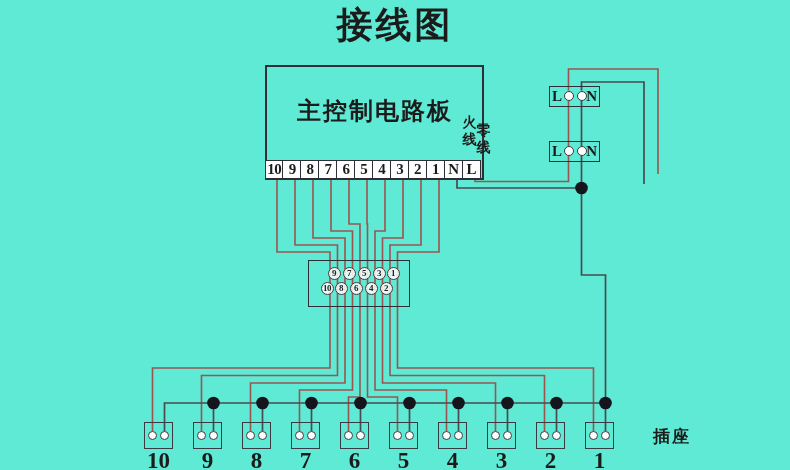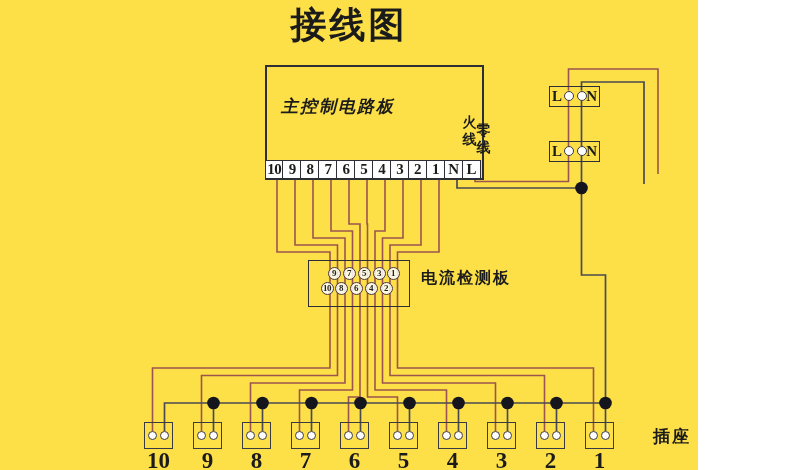--- a/index.html
+++ b/index.html
@@ -1,23 +1,23 @@
 <!DOCTYPE html>
 <html><head>
 <meta charset="utf-8">
 <style>
   html,body{margin:0;padding:0;background:#ffffff;}
-  .stage{position:relative;width:698px;height:470px;background:#fde047;overflow:hidden;
+  .stage{position:relative;width:790px;height:470px;background:#5eead4;overflow:hidden;
          font-family:"Liberation Serif","DejaVu Serif",serif;color:#1b1b1b;}
   .stage svg{position:absolute;left:0;top:0;}
   .title{position:absolute;left:0;top:1px;width:100%;text-align:center;
          font-size:36px;font-weight:600;letter-spacing:3px;}
   .main-board{position:absolute;left:265px;top:65px;width:215px;height:111px;
               border:2px solid #2e2e36;background:transparent;}
-  .mb-label{position:absolute;left:14px;top:28px;font-size:17px;font-weight:700;letter-spacing:2px;font-style:italic;}
+  .mb-label{position:absolute;left:30px;top:28px;font-size:24px;font-weight:700;letter-spacing:2px;}
   .vtext{position:absolute;width:17px;font-size:14px;font-weight:700;line-height:16.5px;
          word-break:break-all;text-align:center;}
   .vt-n{left:171px;top:56px;margin-left:37px;}
   .vt-l{left:194px;top:48px;}
   .terminal-row{position:absolute;left:-1px;bottom:-1px;width:215px;height:19px;display:flex;}
   .term{flex:1;border:1.5px solid #2e2e36;margin-left:-1.5px;background:#fdfdfd;
         font-size:15px;font-weight:700;text-align:center;line-height:16px;letter-spacing:-0.5px;}
   .as-box{position:absolute;left:549px;width:49px;height:19px;border:1.6px solid #2e2e36;}
   .as-top{top:86px;} .as-bottom{top:141px;}
   .as-letter{position:absolute;top:0;font-size:15px;font-weight:700;line-height:18px;}
@@ -127,21 +127,20 @@
       <div class="pin" style="left: 33.5px; top: 5.5px;">7</div>
       <div class="pin" style="left: 48.5px; top: 5.5px;">5</div>
       <div class="pin" style="left: 63.5px; top: 5.5px;">3</div>
       <div class="pin" style="left: 77.5px; top: 5.5px;">1</div>
       <div class="pin" style="left: 11.5px; top: 20.5px;">10</div>
       <div class="pin" style="left: 25.5px; top: 20.5px;">8</div>
       <div class="pin" style="left: 40.5px; top: 20.5px;">6</div>
       <div class="pin" style="left: 55.5px; top: 20.5px;">4</div>
       <div class="pin" style="left: 70.5px; top: 20.5px;">2</div>
     </div>
-  <div class="det-label">电流检测板</div>
 
   <div id="sockets-layer">
       <div class="socket" style="left: 144px;">
         <span class="sc sc-l"></span>
         <span class="sc sc-r"></span>
       </div>
       <div class="socket-num" style="left: 136.5px;">10</div>
       <div class="socket" style="left: 193px;">
         <span class="sc sc-l"></span>
         <span class="sc sc-r"></span>

